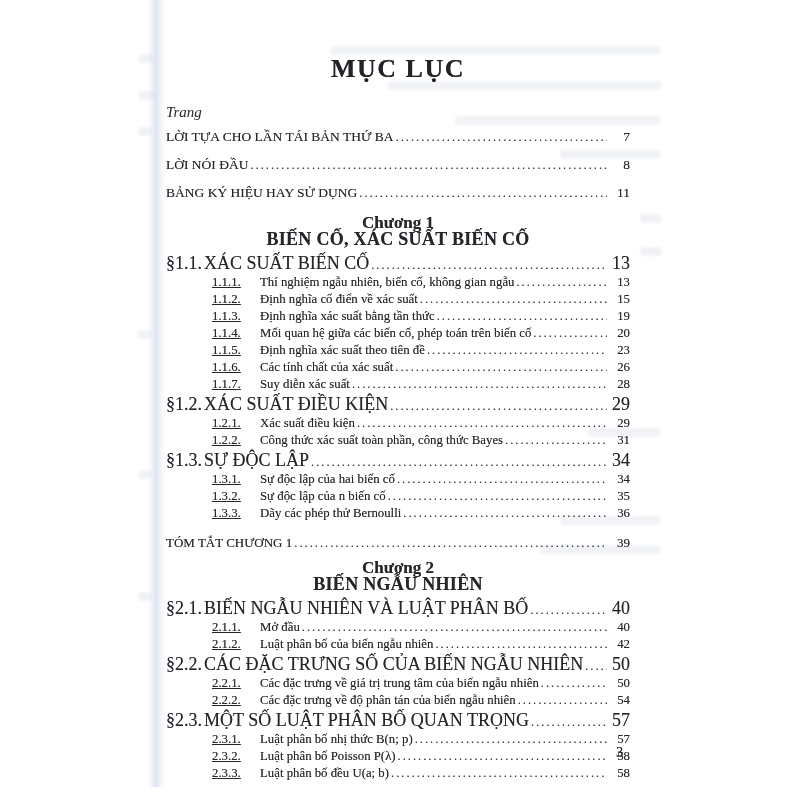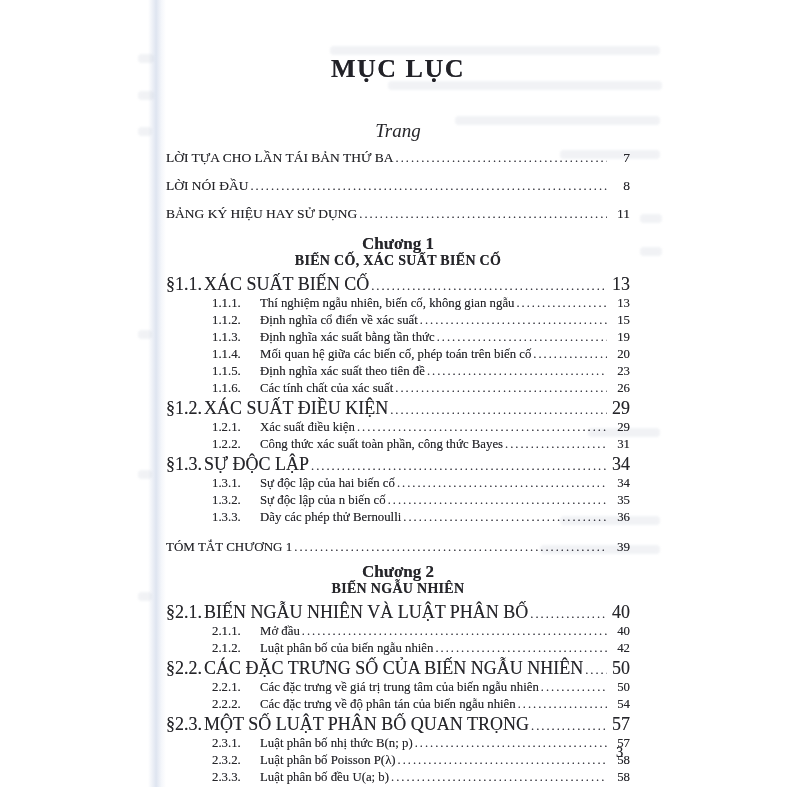--- a/index.html
+++ b/index.html
@@ -43,47 +43,47 @@
 
   .content { position: absolute; left: 166px; top: 54px; width: 464px; }
 
   .doc-title {
     margin: 0; text-align: center;
     font-size: 26px; font-weight: bold; letter-spacing: 1.5px;
     color: #222228;
     text-shadow: 0 0 0.5px rgba(20,20,30,0.6);
   }
   .col-header {
-    margin-top: 36px; text-align: center;
-    font-style: italic; font-size: 19px;
+    margin-top: 20px; text-align: left;
+    font-style: italic; font-size: 15px;
   }
 
   .front-list { margin-top: 2px; }
 
   .toc-row { display: flex; align-items: baseline; white-space: nowrap; text-shadow: 0 0 0.4px rgba(20,20,30,0.45); }
   .toc-row .num { flex: 0 0 auto; }
   .toc-row .lbl { flex: 0 0 auto; }
   .toc-row .dots { flex: 1 1 auto; overflow: hidden; margin: 0 3px 0 2px; }
   .toc-row .dots::before {
     content: "..........................................................................................................................................................................................................";
     letter-spacing: 2px; font-size: 12.5px; color: #3a3a42;
   }
   .toc-row .pg { flex: 0 0 auto; min-width: 20px; text-align: right; }
 
   .row-front { line-height: 27px; font-size: 13.5px; }
 
   .chapter-head { text-align: center; font-weight: bold; margin: 7px 0 7px; text-shadow: 0 0 0.5px rgba(20,20,30,0.55); }
   .chapter-head .line1 { font-size: 17px; line-height: 17px; }
-  .chapter-head .line2 { font-size: 14px; line-height: 17px; letter-spacing: 0.3px; }
+  .chapter-head .line2 { font-size: 18px; line-height: 17px; letter-spacing: 0.3px; }
 
   .row-section { line-height: 17px; font-size: 18px; margin-top: 3px; }
   .row-section .num { width: 38px; }
   .row-plain { line-height: 17px; font-size: 13px; margin-top: 12px; }
   .row-sub { line-height: 17px; font-size: 12.8px; padding-left: 46px; }
-  .row-sub .num { width: 48px; }
+  .row-sub .num { width: 48px; text-decoration: underline; }
 
   .page-number {
     position: absolute; left: 616px; top: 744px;
     font-size: 14.5px; color: #26262a;
     text-shadow: 0 0 0.4px rgba(20,20,30,0.5);
   }
 </style>
 </head>
 <body>
 
@@ -168,20 +168,26 @@
             <span class="lbl">Định nghĩa xác suất theo tiên đề</span>
             <span class="dots"></span>
             <span class="pg">23</span>
           </div>
           <div class="toc-row row-sub">
             <span class="num">1.1.6.</span>
             <span class="lbl">Các tính chất của xác suất</span>
             <span class="dots"></span>
             <span class="pg">26</span>
           </div>
+          <div class="toc-row row-sub">
+            <span class="num">1.1.7.</span>
+            <span class="lbl">Suy diễn xác suất</span>
+            <span class="dots"></span>
+            <span class="pg">28</span>
+          </div>
           <div class="toc-row row-section">
             <span class="num">§1.2.</span>
             <span class="lbl">XÁC SUẤT ĐIỀU KIỆN</span>
             <span class="dots"></span>
             <span class="pg">29</span>
           </div>
           <div class="toc-row row-sub">
             <span class="num">1.2.1.</span>
             <span class="lbl">Xác suất điều kiện</span>
             <span class="dots"></span>

